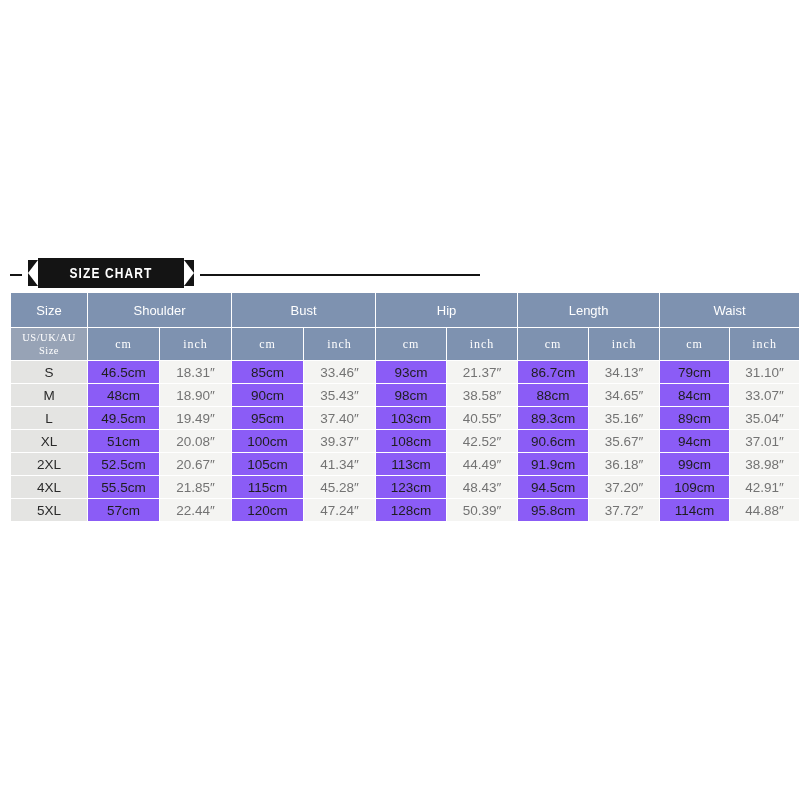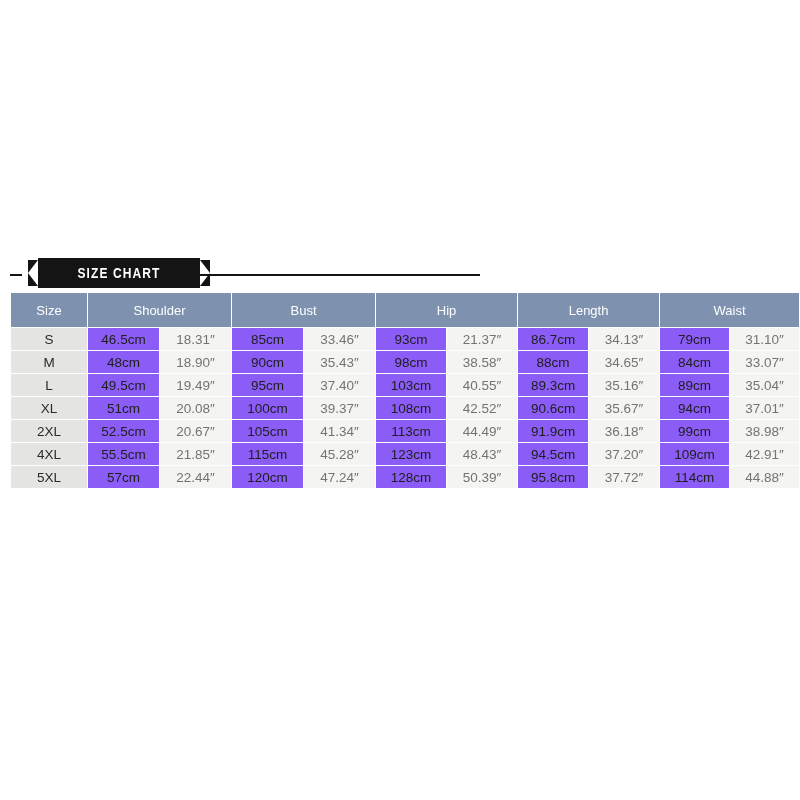--- a/index.html
+++ b/index.html
@@ -30,21 +30,20 @@
     width: 12px;
     height: 2px;
     background: #141414;
   }
   .ribbon {
     position: absolute;
     left: 18px;
     top: 0;
     width: 166px;
     height: 30px;
-    padding-left: 16px;
   }
   .ribbon-tail {
     position: absolute;
     top: 2px;
     width: 0;
     height: 0;
     border-top: 13px solid #141414;
     border-bottom: 13px solid #141414;
   }
   .ribbon-tail.left {
@@ -182,20 +181,36 @@
   </colgroup>
   <thead>
     <tr>
       <th class="hdr-group" rowspan="1">Size</th>
       <th class="hdr-group" colspan="2">Shoulder</th>
       <th class="hdr-group" colspan="2">Bust</th>
       <th class="hdr-group" colspan="2">Hip</th>
       <th class="hdr-group" colspan="2">Length</th>
       <th class="hdr-group" colspan="2">Waist</th>
     </tr>
+    <tr>
+      <th class="hdr-sub hdr-sizekey">
+        <div>US/UK/AU</div>
+        <div>Size</div>
+      </th>
+      <th class="hdr-sub">cm</th>
+      <th class="hdr-sub">inch</th>
+      <th class="hdr-sub">cm</th>
+      <th class="hdr-sub">inch</th>
+      <th class="hdr-sub">cm</th>
+      <th class="hdr-sub">inch</th>
+      <th class="hdr-sub">cm</th>
+      <th class="hdr-sub">inch</th>
+      <th class="hdr-sub">cm</th>
+      <th class="hdr-sub">inch</th>
+    </tr>
   </thead>
   <tbody id="table-body">
       <tr>
         <td class="cell-size">S</td>
         <td class="cell-cm">46.5cm</td>
         <td class="cell-inch">18.31″</td>
         <td class="cell-cm">85cm</td>
         <td class="cell-inch">33.46″</td>
         <td class="cell-cm">93cm</td>
         <td class="cell-inch">21.37″</td>

